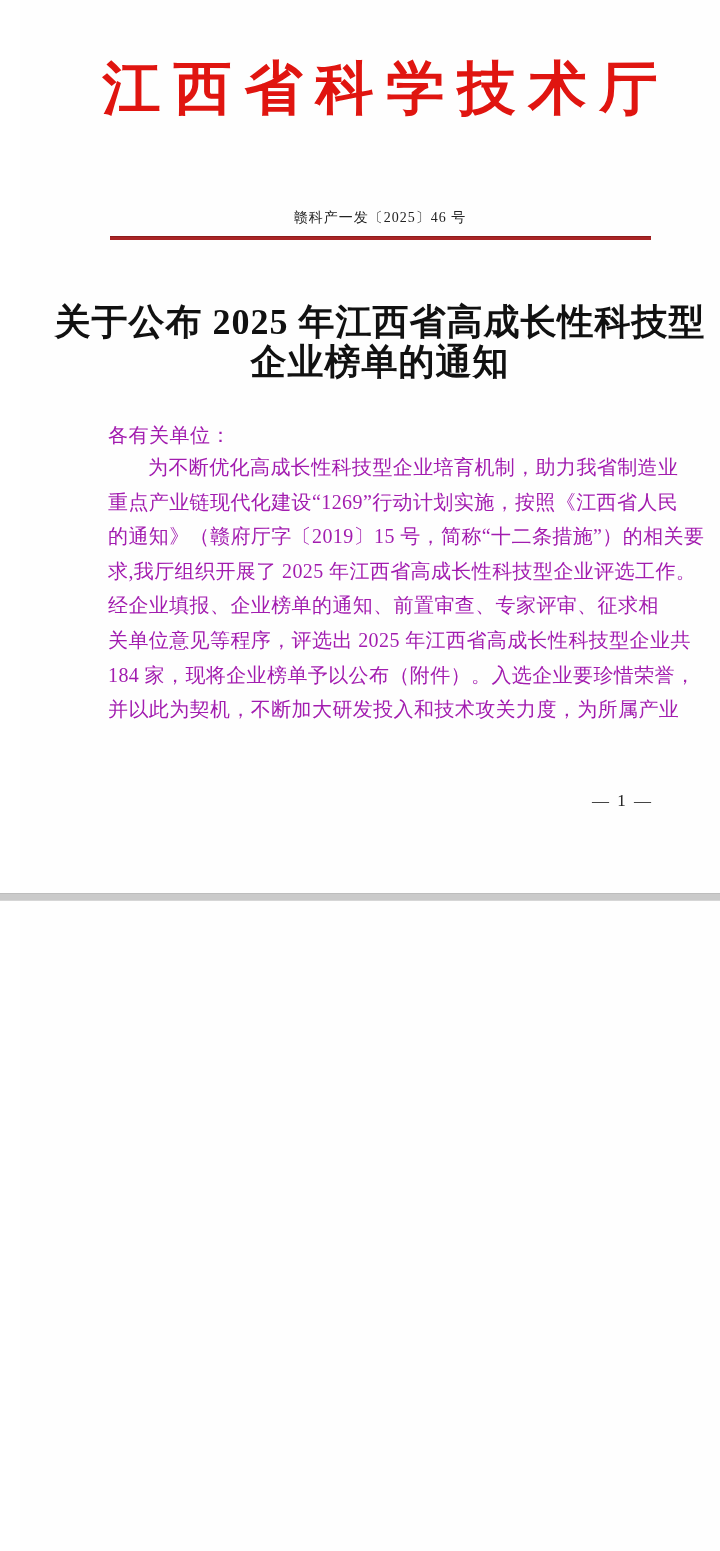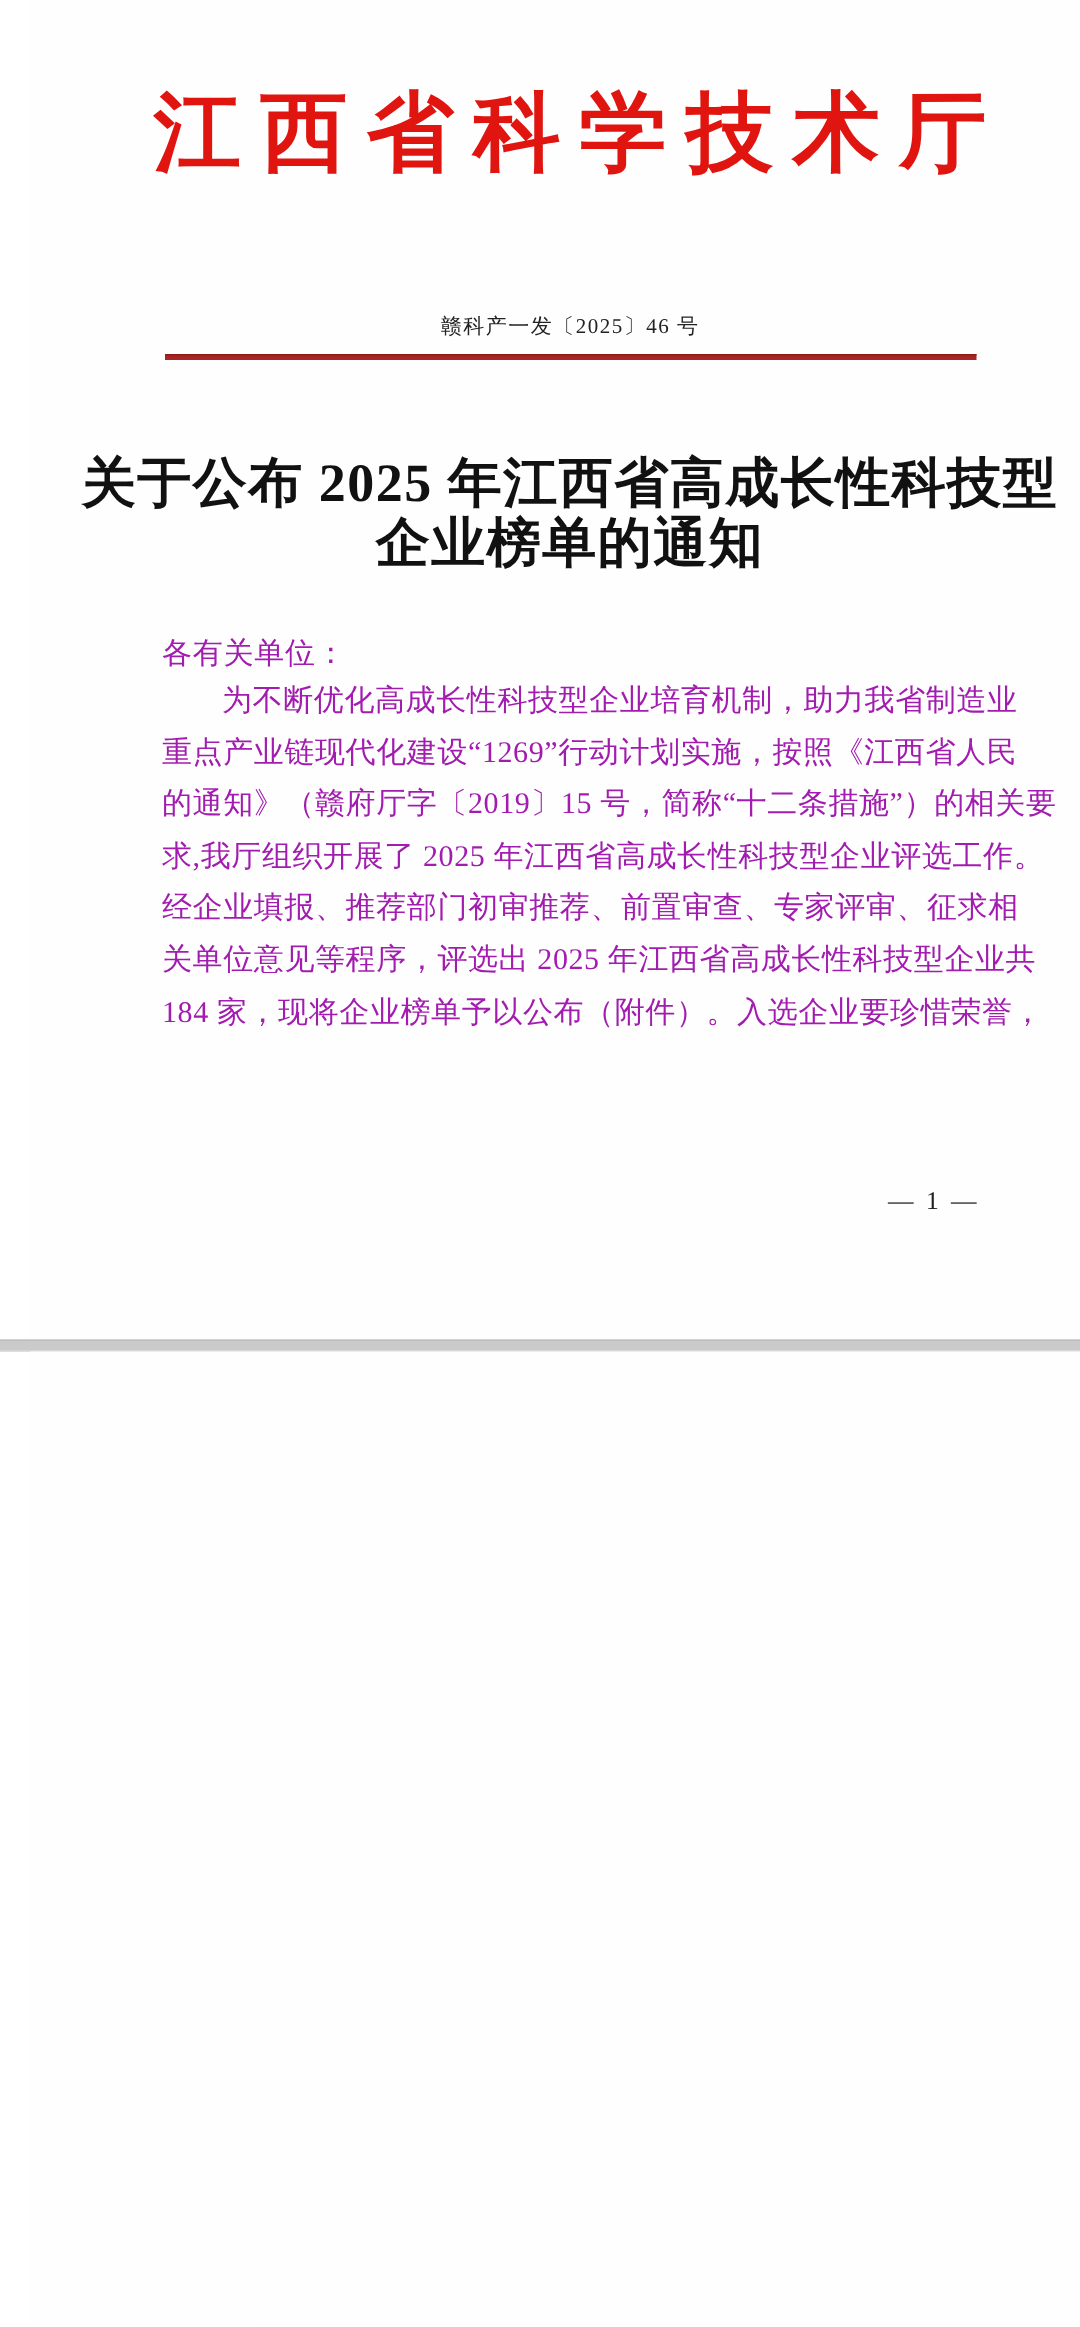--- a/index.html
+++ b/index.html
@@ -60,23 +60,24 @@
     <span class="line">关于公布 2025 年江西省高成长性科技型</span>
     <span class="line">企业榜单的通知</span>
   </div>
   <div class="abs body-col salutation">各有关单位：</div>
 
   <div class="abs body-col para" id="p1-body">
     <span class="line indent">为不断优化高成长性科技型企业培育机制，助力我省制造业</span>
     <span class="line">重点产业链现代化建设“1269”行动计划实施，按照《江西省人民</span>
     <span class="line">的通知》（赣府厅字〔2019〕15 号，简称“十二条措施”）的相关要</span>
     <span class="line">求,我厅组织开展了 2025 年江西省高成长性科技型企业评选工作。</span>
-    <span class="line">经企业填报、推荐部门初审推荐、前置审查、专家评审、征求相</span>
+    <span class="line">经企业填报、企业榜单的通知、前置审查、专家评审、征求相</span>
     <span class="line">关单位意见等程序，评选出 2025 年江西省高成长性科技型企业共</span>
     <span class="line">184 家，现将企业榜单予以公布（附件）。入选企业要珍惜荣誉，</span>
+    <span class="line">并以此为契机，不断加大研发投入和技术攻关力度，为所属产业</span>
   </div>
 
   <div class="abs page-number">— 1 —</div>
 </div>
 
 <div class="abs page-gap"></div>
 <div class="abs scroll-thumb"></div>
 
 <div class="abs page" id="page2">
   

